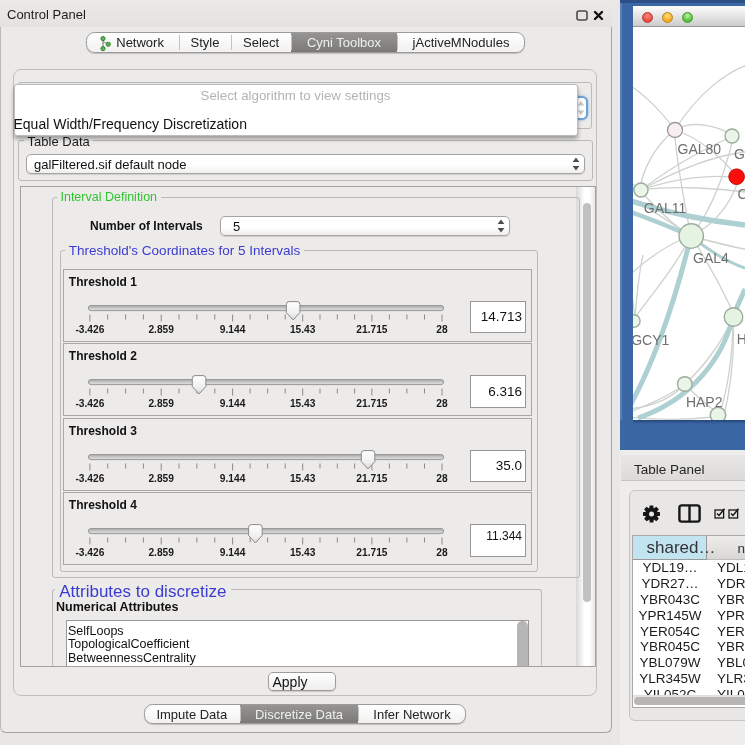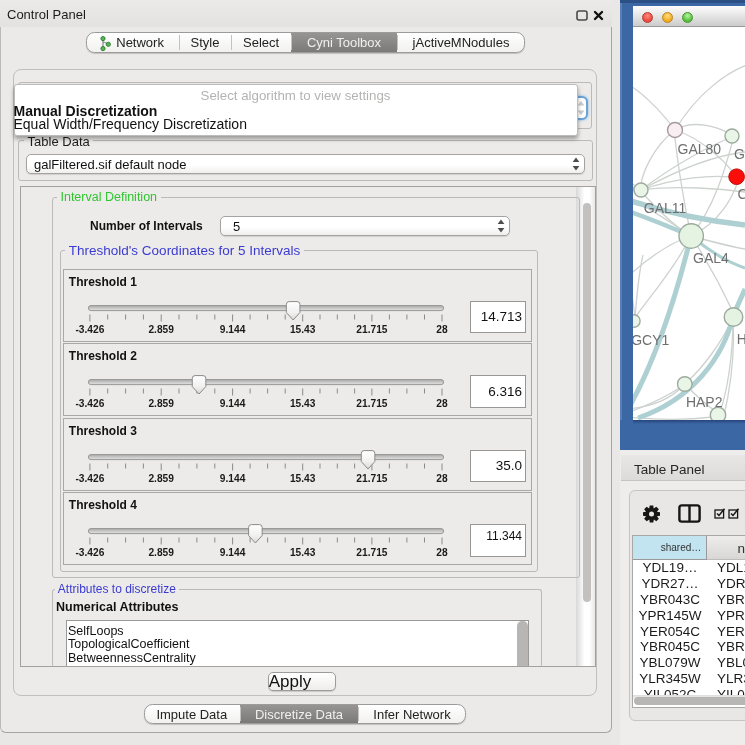--- a/index.html
+++ b/index.html
@@ -215,40 +215,39 @@
       <text x="98.2" y="34" font-size="10.2" font-weight="bold" fill="#1a1a1a" text-anchor="middle" font-family="Liberation Sans">2.859</text>
       <text x="169.6" y="34" font-size="10.2" font-weight="bold" fill="#1a1a1a" text-anchor="middle" font-family="Liberation Sans">9.144</text>
       <text x="239.7" y="34" font-size="10.2" font-weight="bold" fill="#1a1a1a" text-anchor="middle" font-family="Liberation Sans">15.43</text>
       <text x="308.9" y="34" font-size="10.2" font-weight="bold" fill="#1a1a1a" text-anchor="middle" font-family="Liberation Sans">21.715</text>
       <text x="379.0" y="34" font-size="10.2" font-weight="bold" fill="#1a1a1a" text-anchor="middle" font-family="Liberation Sans">28</text>
       <path transform="translate(184.58453509832623,2)" d="M1 3.4 Q1 0.6 3.8 0.6 L11.8 0.6 Q14.6 0.6 14.6 3.4 L14.6 11.5 L7.8 19 L1 11.5 Z" fill="url(#thm)" stroke="#8a8988" stroke-width="1"></path>
     </svg>
     <div class="" style="left:470px;top:524.3px;width:56px;height:32.5px;background:#fff;border:1px solid #989796;"></div>
     <div style="position:absolute;left:470px;top:524.3px;width:52px;height:23px;display:flex;align-items:center;justify-content:flex-end;font-size:12px;color:#111;">11.344</div>
 <div class="" style="left:52px;top:589px;width:490px;height:78px;border:1px solid #bbbab9;border-radius:3px;border-bottom:none;"></div>
-<div class="" style="left:54.5px;top:582px;font-size:12px;color:#3b3bd0;background:#ecebea;">&nbsp;Attributes to discretize&nbsp;</div>
+<div class="" style="left:54.5px;top:582px;font-size:17px;color:#3b3bd0;background:#ecebea;">&nbsp;Attributes to discretize&nbsp;</div>
 <div class="" style="left:56px;top:600px;font-size:12.5px;font-weight:bold;color:#111;">Numerical Attributes</div>
 <div class="" style="left:65.5px;top:620px;width:463.5px;height:46px;background:#fff;border:1px solid #9a9998;border-bottom:none;overflow:hidden;"></div>
 <div class="" style="left:68px;top:623.5px;font-size:12.5px;color:#111;">SelfLoops</div>
 <div class="" style="left:68px;top:637px;font-size:12.5px;color:#111;">TopologicalCoefficient</div>
 <div class="" style="left:68px;top:650.5px;font-size:12.5px;color:#111;">BetweennessCentrality</div>
 <div class="" style="left:517px;top:621px;width:10.5px;height:45px;background:#b7b6b5;border-radius:5px 5px 0 0;"></div>
 <div class="" style="left:20px;top:666px;width:576px;height:1.2000000000000455px;background:#a2a1a0;"></div>
 <div class="" style="left:268px;top:672px;width:68px;height:19px;background:linear-gradient(#ffffff,#eeedec);border:1px solid #9d9c9b;border-radius:5px;box-shadow:0 1px 1px rgba(0,0,0,0.15);"></div>
-<div style="position:absolute;left:268px;top:672px;width:44px;height:19px;display:flex;align-items:center;justify-content:center;font-size:17px;color:#111;">Apply</div>
+<div style="position:absolute;left:268px;top:672px;width:44px;height:19px;display:flex;align-items:center;justify-content:center;font-size:14px;color:#111;">Apply</div>
 <div class="" style="left:143.6px;top:704px;width:322.4px;height:20px;background:linear-gradient(#ffffff,#f2f1f0);border:1px solid #9b9b9b;border-radius:8.5px;box-shadow:0 1px 1px rgba(0,0,0,0.18);"></div>
     <div style="position:absolute;left:143.6px;top:704px;width:96.4px;height:20px;display:flex;align-items:center;justify-content:center;font-size:13px;color:#222;white-space:nowrap;">Impute Data</div>
     <div class="" style="left:240.0px;top:705px;width:118.0px;height:18px;background:linear-gradient(#969594,#7b7a79);"></div>
     <div class="" style="left:240.0px;top:707px;width:1.0px;height:14px;background:#c3c2c1;"></div>
     <div style="position:absolute;left:240.0px;top:704px;width:118px;height:20px;display:flex;align-items:center;justify-content:center;font-size:13px;color:#efefee;white-space:nowrap;border-radius:8px;">Discretize Data</div>
     <div class="" style="left:358.0px;top:707px;width:1.0px;height:14px;background:#c3c2c1;"></div>
     <div style="position:absolute;left:358.0px;top:704px;width:108px;height:20px;display:flex;align-items:center;justify-content:center;font-size:13px;color:#222;white-space:nowrap;">Infer Network</div>
 <div class="" style="left:13.5px;top:84px;width:564.0px;height:51.5px;background:#fff;border:1px solid #bdbcbb;border-radius:3px;box-shadow:0 3px 4px rgba(0,0,0,0.35);"></div>
 <div style="position:absolute;left:13.5px;top:88px;width:564px;height:15px;display:flex;align-items:center;justify-content:center;font-size:13.3px;color:#b4b3b2;">Select algorithm to view settings</div>
-<div class="" style="left:13.5px;top:102.5px;font-size:14px;font-weight:bold;color:#111;">Manual Discretization</div>
 <div class="" style="left:13.5px;top:116px;font-size:14px;color:#111;">Equal Width/Frequency Discretization</div>
 <div class="" style="left:620px;top:0px;width:125px;height:450px;background:#3c67a5;"></div>
 <div class="" style="left:620px;top:0px;width:125px;height:2.5px;background:#2c4f86;"></div>
 <div class="" style="left:620px;top:2.5px;width:2px;height:417.5px;background:#5a7fb6;"></div>
 <div class="" style="left:633px;top:6px;width:112px;height:21px;background:linear-gradient(#fdfdfd,#cccccc);border-bottom:1px solid #999;"></div>
 <div style="position:absolute;left:641.5px;top:11.5px;width:11px;height:11px;border-radius:50%;background:radial-gradient(circle at 50% 30%,#ff8a80,#ec4a3f 65%);border:1px solid #b43b31;box-sizing:border-box;"></div>
 <div style="position:absolute;left:661.5px;top:11.5px;width:11px;height:11px;border-radius:50%;background:radial-gradient(circle at 50% 30%,#ffe082,#f4aa21 65%);border:1px solid #ba8419;box-sizing:border-box;"></div>
 <div style="position:absolute;left:681.5px;top:11.5px;width:11px;height:11px;border-radius:50%;background:radial-gradient(circle at 50% 30%,#b9f6a5,#58bf3d 65%);border:1px solid #46962f;box-sizing:border-box;"></div>
 <div class="" style="left:633px;top:27px;width:112px;height:393px;background:#fff;"></div>
 <div style="position:absolute;left:633px;top:27px;width:112px;height:393px;overflow:hidden;">
@@ -326,21 +325,21 @@
     </svg>
 <svg style="position:absolute;left:728.2px;top:508px" width="12" height="11" viewBox="0 0 12 11">
       <rect x="1" y="2" width="8.6" height="8" fill="none" stroke="#161616" stroke-width="1.3"></rect>
       <path d="M3 5.5 L5 7.5 L10.5 0.8" fill="none" stroke="#161616" stroke-width="1.5"></path>
     </svg>
 <div class="" style="left:632px;top:535px;width:120px;height:173px;background:#fff;border:1px solid #a9a8a7;overflow:hidden;"></div>
 <div class="" style="left:633px;top:536px;width:74px;height:23px;background:#c2e4f0;border-right:1px solid #9a9998;"></div>
 <div class="" style="left:707px;top:536px;width:44px;height:23px;background:linear-gradient(#eeedec,#d8d7d6);"></div>
 <div class="" style="left:633px;top:559px;width:74px;height:1px;background:#9a9998;"></div>
 <div class="" style="left:707px;top:559px;width:44px;height:1px;background:#bdbcbb;"></div>
-<div style="position:absolute;left:633px;top:536px;width:96px;height:23px;display:flex;align-items:center;justify-content:center;font-size:10px;color:#333;">shared…</div>
+<div style="position:absolute;left:633px;top:536px;width:96px;height:23px;display:flex;align-items:center;justify-content:center;font-size:17px;color:#333;">shared…</div>
 <div class="" style="left:737.5px;top:541px;font-size:13.5px;color:#333;">na</div>
 <div style="position:absolute;left:633px;top:559.5px;width:74px;height:15.9px;display:flex;align-items:center;justify-content:center;font-size:13.5px;color:#1b1b1b;">YDL19…</div>
 <div style="position:absolute;left:717px;top:559.5px;width:34px;height:15.9px;display:flex;align-items:center;font-size:13.5px;color:#1b1b1b;">YDL1</div>
 <div style="position:absolute;left:633px;top:575.4px;width:74px;height:15.9px;display:flex;align-items:center;justify-content:center;font-size:13.5px;color:#1b1b1b;">YDR27…</div>
 <div style="position:absolute;left:717px;top:575.4px;width:34px;height:15.9px;display:flex;align-items:center;font-size:13.5px;color:#1b1b1b;">YDR2</div>
 <div style="position:absolute;left:633px;top:591.3px;width:74px;height:15.9px;display:flex;align-items:center;justify-content:center;font-size:13.5px;color:#1b1b1b;">YBR043C</div>
 <div style="position:absolute;left:717px;top:591.3px;width:34px;height:15.9px;display:flex;align-items:center;font-size:13.5px;color:#1b1b1b;">YBR0</div>
 <div style="position:absolute;left:633px;top:607.1999999999999px;width:74px;height:15.9px;display:flex;align-items:center;justify-content:center;font-size:13.5px;color:#1b1b1b;">YPR145W</div>
 <div style="position:absolute;left:717px;top:607.1999999999999px;width:34px;height:15.9px;display:flex;align-items:center;font-size:13.5px;color:#1b1b1b;">YPR1</div>
 <div style="position:absolute;left:633px;top:623.0999999999999px;width:74px;height:15.9px;display:flex;align-items:center;justify-content:center;font-size:13.5px;color:#1b1b1b;">YER054C</div>

